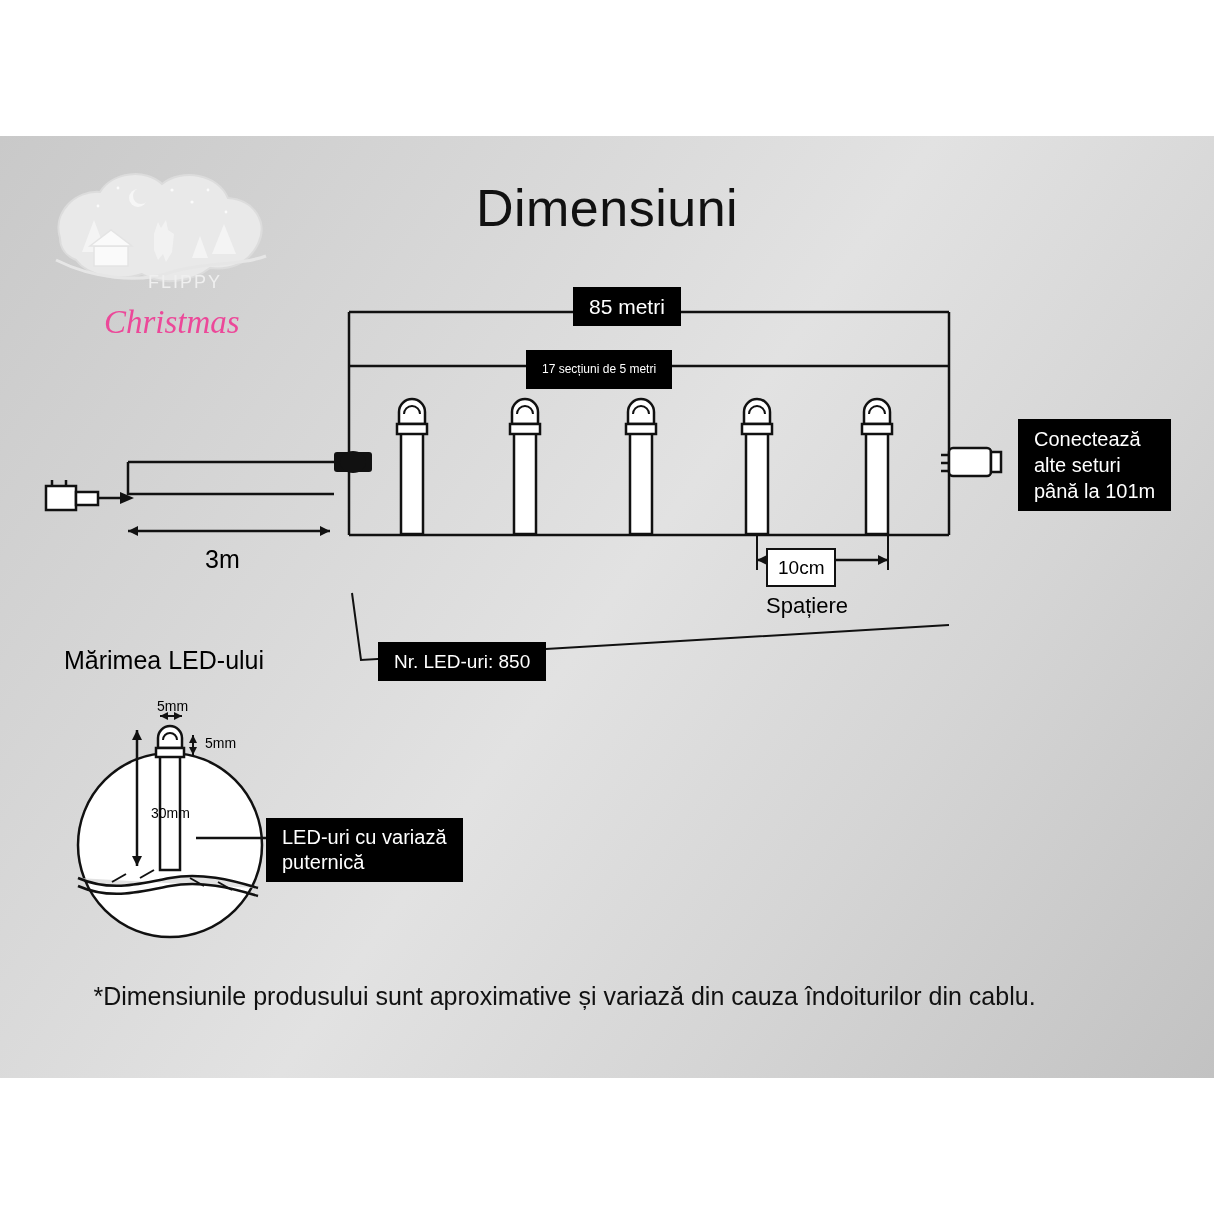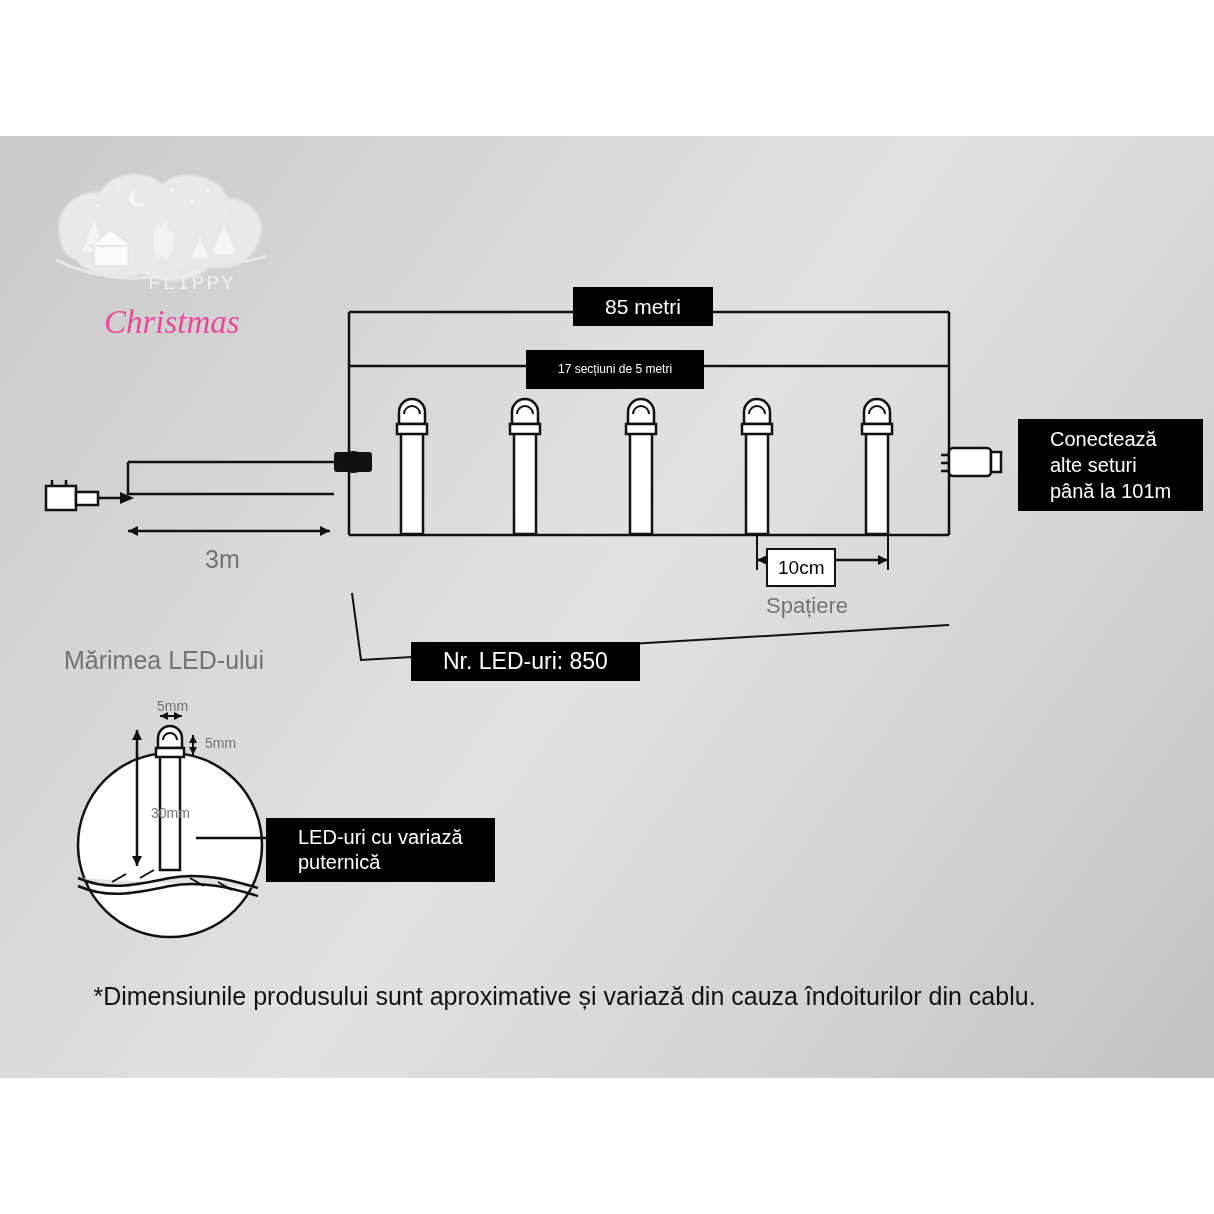--- a/index.html
+++ b/index.html
@@ -43,73 +43,73 @@
     position: absolute;
     left: 42px;
     top: 160px;
     width: 240px;
     height: 160px;
   }
   .logo-text1 {
     position: absolute;
     left: 148px;
     top: 272px;
-    font-size: 21px;
+    font-size: 18px;
     color: #efefef;
     letter-spacing: 2px;
-    font-family: Liberation Mono, monospace;
+    font-family: Liberation Sans, sans-serif;
   }
   .logo-text2 {
     position: absolute;
     left: 104px;
     top: 304px;
     font-size: 33px;
     color: #ec4899;
     font-family: Liberation Serif, serif;
     font-style: italic;
   }
   
   .lbl {
     position: absolute;
     background: #000000;
     color: #ffffff;
     font-size: 20px;
     line-height: 25px;
-    padding: 7px 32px;
+    padding: 7px 16px;
     box-sizing: border-box;
     white-space: pre-line;
     text-align: center;
   }
   .lbl-85 { left: 573px; top: 287px; font-size: 21px; }
   .lbl-sect { left: 526px; top: 350px; font-size: 12px; }
   .lbl-conn {
     left: 1018px; top: 419px;
     text-align: left;
     font-size: 20px;
     line-height: 26px;
   }
-  .lbl-nr { left: 378px; top: 642px; font-size: 23px; margin-left: 33px; }
+  .lbl-nr { left: 378px; top: 642px; font-size: 19px; }
   .lbl-led-bright {
     left: 266px; top: 818px;
     text-align: left;
     font-size: 20px;
     line-height: 25px;
   }
   .lbl-10cm {
     left: 766px; top: 548px;
     background: #ffffff;
     color: #000;
     border: 2px solid #111;
     font-size: 19px;
     padding: 5px 10px;
   }
   
   .txt {
     position: absolute;
-    color: #737373;
+    color: #000000;
   }
   .txt-3m { left: 205px; top: 545px; font-size: 25px; }
   .txt-spatiere { left: 766px; top: 593px; font-size: 22px; }
   .txt-marimea { left: 64px; top: 646px; font-size: 25px; }
   .txt-5mm-a { left: 157px; top: 698px; font-size: 14px; }
   .txt-5mm-b { left: 205px; top: 735px; font-size: 14px; }
   .txt-30mm { left: 103px; top: 805px; font-size: 14px; margin-left: 48px; }
   .footnote {
     position: absolute;
     left: 0; top: 982px;
@@ -158,20 +158,21 @@
       </g>
       <g fill="#f2f2f2">
         <path d="M112,74 l4,-12 l3,6 l5,-8 l2,10 l6,4 l-2,18 l-6,10 l-3,-8 l-5,6 l-4,-10 z"></path>
       </g>
       <path d="M14,100 C50,118 96,124 130,112 C162,102 198,106 224,96" fill="none" stroke="#e6e6e6" stroke-width="3"></path>
     </svg>
   </div>
   <div class="logo-text1">FLIPPY</div>
   <div class="logo-text2">Christmas</div>
 
+  <div class="title">Dimensiuni</div>
 
   <svg class="overlay" viewBox="0 0 1214 1214">
     <g stroke="#111" fill="none" stroke-width="2.5">
 
       <path d="M349,312 L949,312"></path>
       <path d="M349,312 L349,535"></path>
       <path d="M949,312 L949,535"></path>
 
       <path d="M349,366 L949,366"></path>
 

